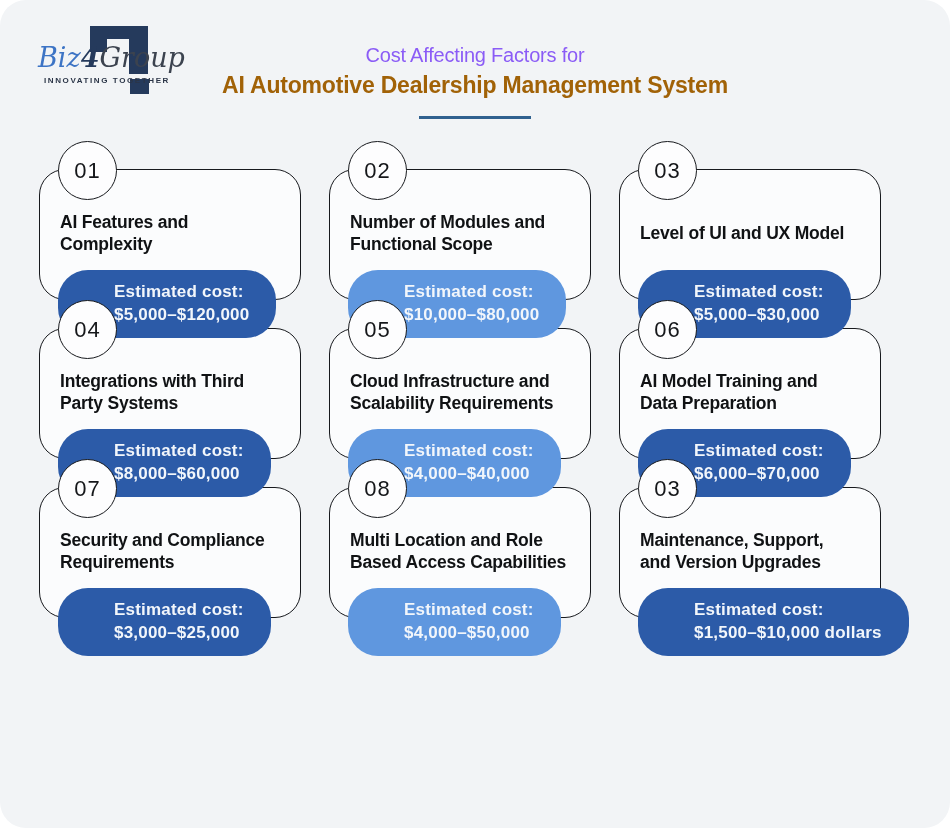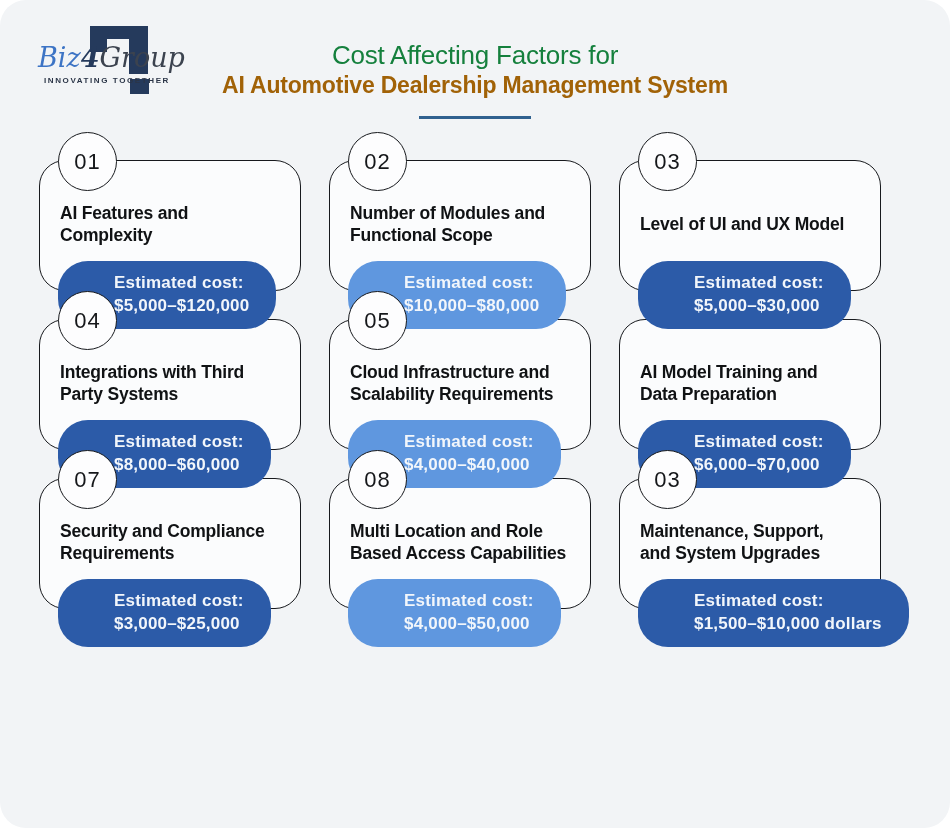--- a/index.html
+++ b/index.html
@@ -15,26 +15,26 @@
   .ls-right{left:39px;top:0;width:19px;height:48px;}
   .ls-foot{left:40px;top:53px;width:19px;height:15px;}
   .logo-text{position:absolute;left:14px;top:24px;font-family:"DejaVu Serif","Liberation Serif",serif;font-style:italic;font-size:27px;white-space:nowrap;z-index:2;}
   .logo-biz{color:#3d74c5;}
   .logo-4{color:#253a5c;font-weight:bold;}
   .logo-group{color:#3c434f;}
   .logo-tagline{position:absolute;left:20px;top:58px;font-size:8px;letter-spacing:1.6px;font-weight:bold;color:#2b3547;z-index:2;white-space:nowrap;}
 
   
   .header{position:absolute;left:0;top:40px;width:100%;text-align:center;}
-  .title-line1{font-size:26px;font-weight:500;color:#15803d;line-height:30px;letter-spacing:-0.2px;}
+  .title-line1{font-size:20px;font-weight:500;color:#8b5cf6;line-height:30px;letter-spacing:-0.2px;}
   .title-line2{font-size:23px;font-weight:bold;color:#2e6cb5;line-height:30px;letter-spacing:-0.2px;}
   .title-underline{width:112px;height:3px;background:#30618f;margin:16px auto 0 auto;}
 
   
-  .grid{position:absolute;left:39px;top:160px;width:872px;display:grid;
+  .grid{position:absolute;left:39px;top:169px;width:872px;display:grid;
         grid-template-columns:262px 262px 262px;grid-auto-rows:131px;column-gap:43px;row-gap:89px;gap:28px;}
   .card{position:relative;background:#fbfcfd;border:1.3px solid #17191d;border-radius:26px;}
   .card-circle{position:absolute;left:18px;top:-29px;width:57px;height:57px;border-radius:50%;
                background:#fdfdfe;border:1.5px solid #17191d;display:flex;align-items:center;justify-content:center;z-index:3;}
   .card-number{font-size:22px;font-weight:500;color:#15171a;letter-spacing:1px;}
   .card-title{position:absolute;left:20px;top:40px;right:14px;height:46px;display:flex;align-items:center;
               font-size:17.5px;font-weight:bold;color:#101214;line-height:22px;letter-spacing:-0.2px;white-space:pre-line;}
   .card-pill{position:absolute;left:18px;top:100px;min-height:66px;border-radius:30px;z-index:2;
              padding:10px 27px 12px 26px;box-sizing:border-box;color:#f2f6fb;}
   .pill-label,.pill-value{display:block;font-size:17px;font-weight:600;line-height:23px;letter-spacing:0.2px;white-space:nowrap;margin-left:30px;}
@@ -116,20 +116,23 @@
         </div>
       <div class="card-title">Cloud Infrastructure and
 Scalability Requirements</div>
       <div class="card-pill" style="background: rgb(95, 151, 223);">
         <span class="pill-label">Estimated cost:</span>
         <span class="pill-value">$4,000–$40,000</span>
       </div>
     </div>
 
     <div class="card">
+      <div class="card-circle">
+          <span class="card-number">06</span>
+        </div>
       <div class="card-title">AI Model Training and
 Data Preparation</div>
       <div class="card-pill" style="background: rgb(44, 91, 168);">
         <span class="pill-label">Estimated cost:</span>
         <span class="pill-value">$6,000–$70,000</span>
       </div>
     </div>
 
     <div class="card">
       <div class="card-circle">
@@ -153,21 +156,21 @@
         <span class="pill-label">Estimated cost:</span>
         <span class="pill-value">$4,000–$50,000</span>
       </div>
     </div>
 
     <div class="card">
       <div class="card-circle">
           <span class="card-number">03</span>
         </div>
       <div class="card-title">Maintenance, Support,
-and System Upgrades</div>
+and Version Upgrades</div>
       <div class="card-pill" style="background: rgb(44, 91, 168);">
         <span class="pill-label">Estimated cost:</span>
         <span class="pill-value">$1,500–$10,000 dollars</span>
       </div>
     </div>
 
   </div>
 </div>
 
 </body></html>

